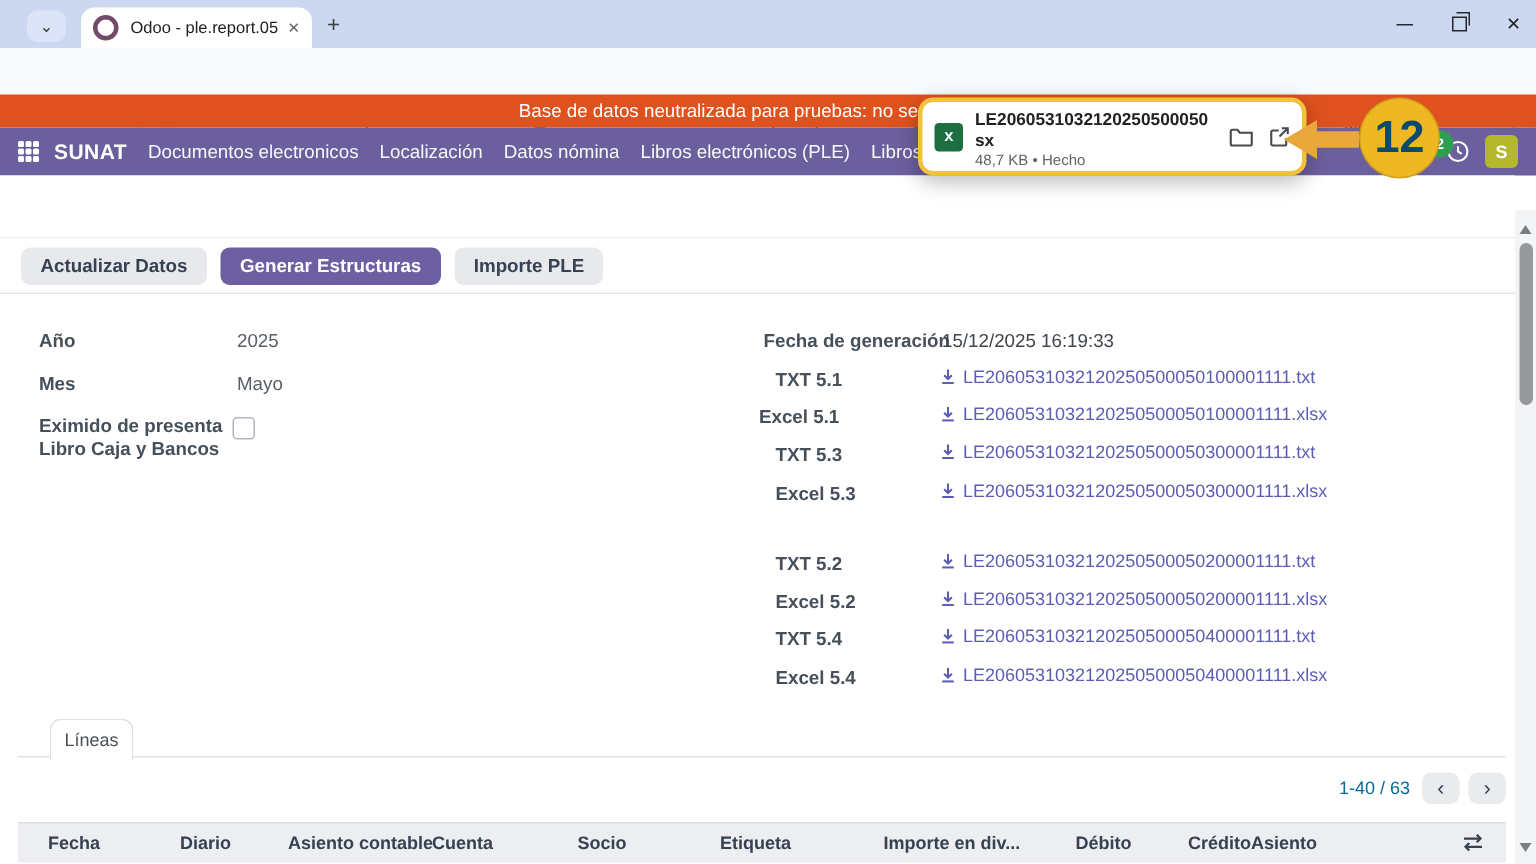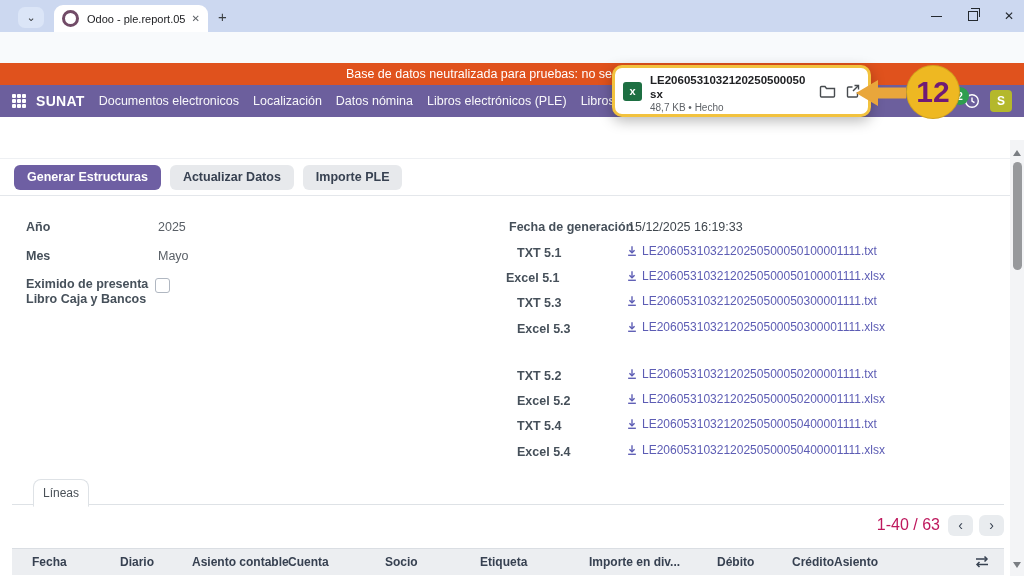--- a/index.html
+++ b/index.html
@@ -58,21 +58,21 @@
   .dl-popup{left:612px;top:65px;width:237px;height:46px;background:#fff;border:3px solid #f2c23e;border-radius:10px;
             box-shadow:0 4px 14px rgba(0,0,0,.28);z-index:10;display:flex;align-items:center;padding:0 8px;gap:8px;}
   .excel-icon{width:19px;height:19px;background:#1d6f42;border-radius:3px;color:#fff;font-size:11px;font-weight:700;
               display:flex;align-items:center;justify-content:center;flex:none;}
   .dl-text{flex:1;min-width:0;}
   .dl-name{font-size:11.5px;font-weight:700;color:#202124;line-height:12px;white-space:nowrap;}
   .dl-meta{font-size:10px;color:#5f6368;margin-top:2px;}
   .dl-act{display:flex;gap:10px;align-items:center;color:#474b4f;}
   .arrow-ann{left:856px;top:79px;z-index:11;width:50px;height:28px;}
   .circle-ann{left:906px;top:65px;width:54px;height:54px;border-radius:50%;background:#eeb822;z-index:12;
-              display:flex;align-items:center;justify-content:center;font-size:30px;font-weight:700;color:#701a75;
+              display:flex;align-items:center;justify-content:center;font-size:30px;font-weight:700;color:#0c4a6e;
               box-shadow:inset 0 0 0 1px rgba(0,0,0,.12);}
 
   
   .breadcrumb-row{left:0;top:117px;width:1010px;height:41px;background:#fff;}
   .btn-nuevo{left:12px;top:127px;height:24px;padding:0 13px;background:#fff;border:1px solid #8376b5;border-radius:7px;
              color:#55489a;font-size:12.5px;font-weight:700;display:flex;align-items:center;cursor:pointer;}
   .bc-block{left:70px;top:121px;}
   .bc-parent{font-size:11.5px;color:#374151;cursor:pointer;}
   .bc-current{font-size:13px;color:#111827;display:flex;align-items:center;gap:6px;margin-top:1px;}
   .pager1{right:62px;top:128px;font-size:12.5px;color:#374151;}
@@ -92,21 +92,21 @@
   .fvalue{position:absolute;font-size:12.5px;color:#5a6067;}
   .checkbox{position:absolute;width:13px;height:13px;border:1.5px solid #b0b7c1;border-radius:3px;background:#fff;cursor:pointer;}
   .flink{position:absolute;display:flex;align-items:center;gap:4px;color:#5c5cb4;font-size:12px;cursor:pointer;white-space:nowrap;}
   .rlabel{position:absolute;font-size:12.5px;font-weight:600;color:#46505a;}
 
   .tab-lineas{left:33px;top:479px;width:54px;height:26px;background:#fff;border:1px solid #dee2e6;border-bottom:1px solid #fff;
               border-radius:8px 8px 0 0;display:flex;align-items:center;justify-content:center;
               font-size:12px;color:#495057;cursor:pointer;z-index:2;}
   .nb-divider{left:12px;top:504px;width:992px;height:1px;background:#dee2e6;}
   .pager2{left:0;top:514px;width:1004px;height:22px;display:flex;align-items:center;justify-content:flex-end;gap:6px;}
-  .pager2 .pg-txt{font-size:16px;color:#be185d;margin-right:2px;}
+  .pager2 .pg-txt{font-size:12px;color:#0369a1;margin-right:2px;}
   .pg-btn2{width:25px;height:21px;background:#e9ecef;border-radius:6px;color:#374151;font-size:14px;
            display:flex;align-items:center;justify-content:center;cursor:pointer;}
 
   .thead{left:12px;top:548px;width:992px;height:26px;background:#eceef1;border-top:1px solid #dadee3;}
   .th{position:absolute;top:6px;font-size:12px;font-weight:700;color:#374151;white-space:nowrap;}
   .th.c1{left:20px;} .th.c2{left:84px;padding-left:24px;} .th.c3{left:180px;} .th.c4{left:276px;} .th.c5{left:373px;}
   .th.c6{left:468px;} .th.c7{left:577px;} .th.c8{left:705px;} .th.c9{left:780px;} .th.c10{left:822px;} .th.c11{left:897px;margin-top:24px;}
   .th-adjust{position:absolute;left:963px;top:6px;cursor:pointer;color:#374151;}
 
   
@@ -274,22 +274,22 @@
       </div>
     </div>
     <span class="abs pager1">1 / 1</span>
     <div class="abs pg-btns" style="right:16px;top:126px;">
       <span class="pg-btn">‹</span>
       <span class="pg-btn">›</span>
     </div>
   </div>
 
   <div class="abs btnbar">
+    <button class="obtn gray">Actualizar Datos</button>
     <button class="obtn purple">Generar Estructuras</button>
-    <button class="obtn gray">Actualizar Datos</button>
     <button class="obtn gray">Importe PLE</button>
   </div>
 
   <div class="abs sheet">
 
     <span class="flabel" style="left:26px;top:24px;">Año</span>
     <span class="fvalue" style="left:158px;top:24px;">2025</span>
     <span class="flabel" style="left:26px;top:53px;">Mes</span>
     <span class="fvalue" style="left:158px;top:53px;">Mayo</span>
     <span class="flabel" style="left:26px;top:81px;">Eximido de presenta</span>

